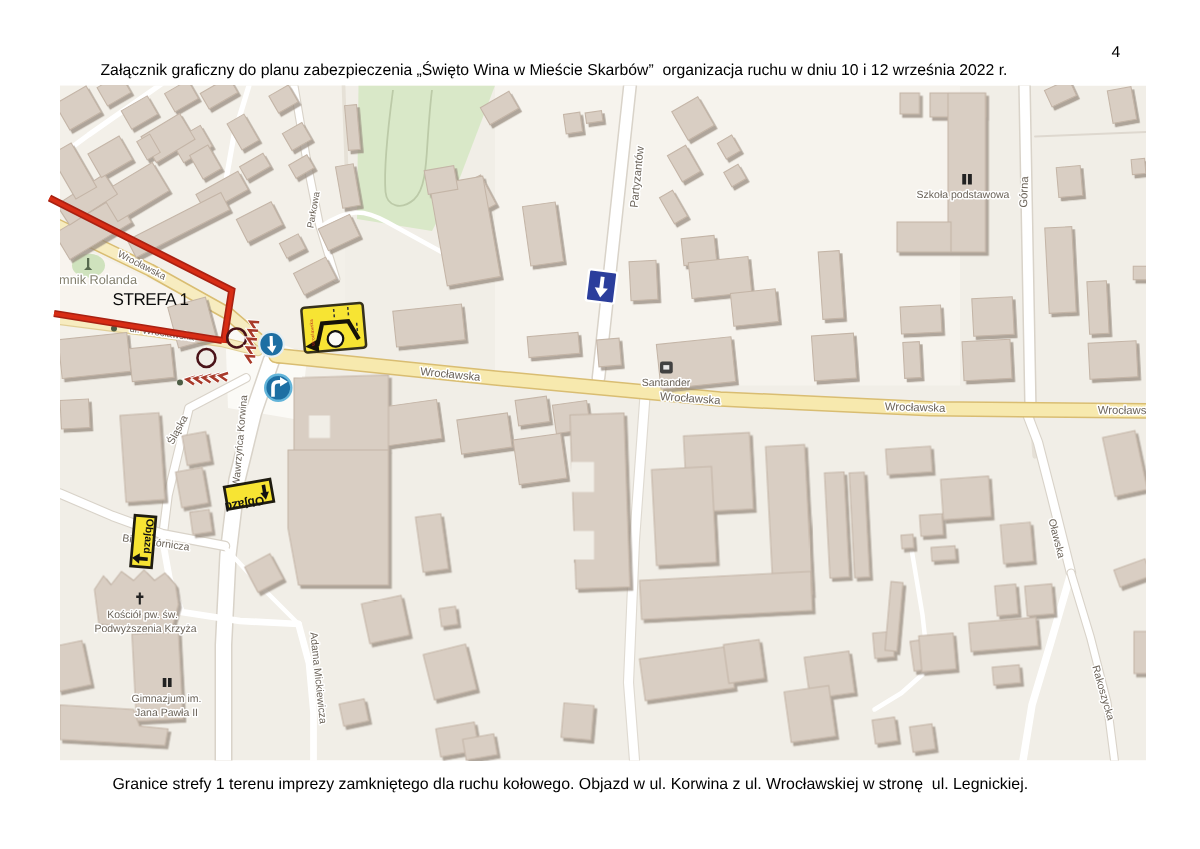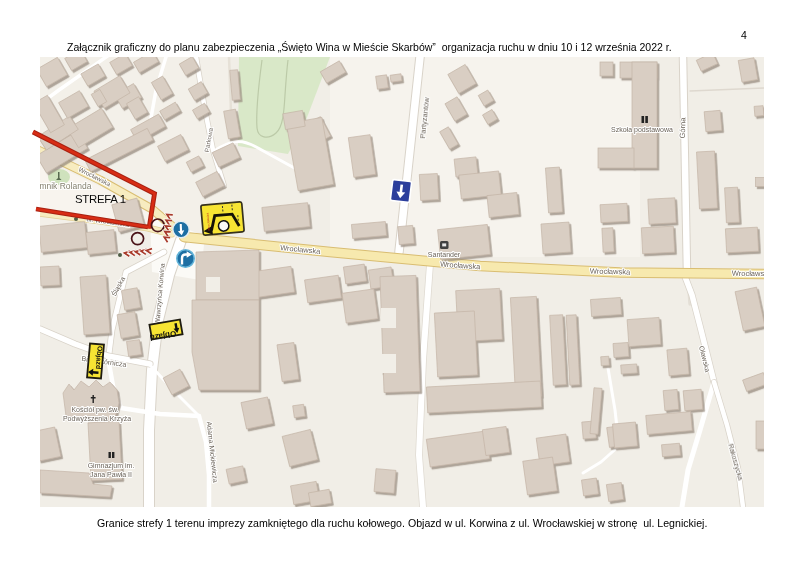--- a/index.html
+++ b/index.html
@@ -1,19 +1,19 @@
 <!DOCTYPE html>
 <html><head>
 <meta charset="utf-8">
 <style>
   html,body{margin:0;padding:0;width:800px;height:566px;background:#ffffff;overflow:hidden;}
   body{font-family:"Liberation Sans",sans-serif;position:relative;}
   .hdr{position:absolute;left:67px;top:41px;font-size:10.5px;color:#000;white-space:nowrap;}
   .pg{position:absolute;left:741px;top:29px;font-size:10.5px;color:#000;}
-  .ftr{position:absolute;left:75px;top:517px;font-size:10.6px;color:#000;white-space:nowrap;margin-left:22px;}
+  .ftr{position:absolute;left:75px;top:517px;font-size:10.6px;color:#000;white-space:nowrap;}
 </style>
 </head>
 <body>
 
 <div class="hdr">Załącznik graficzny do planu zabezpieczenia „Święto Wina w Mieście Skarbów”&nbsp; organizacja ruchu w dniu 10 i 12 września 2022 r.</div>
 
 <div class="pg">4</div>
 
 <div class="ftr">Granice strefy 1 terenu imprezy zamkniętego dla ruchu kołowego. Objazd w ul. Korwina z ul. Wrocławskiej w stronę&nbsp; ul. Legnickiej.</div>
 <svg width="800" height="566" viewBox="0 0 800 566" style="position:absolute;left:0;top:0;">

